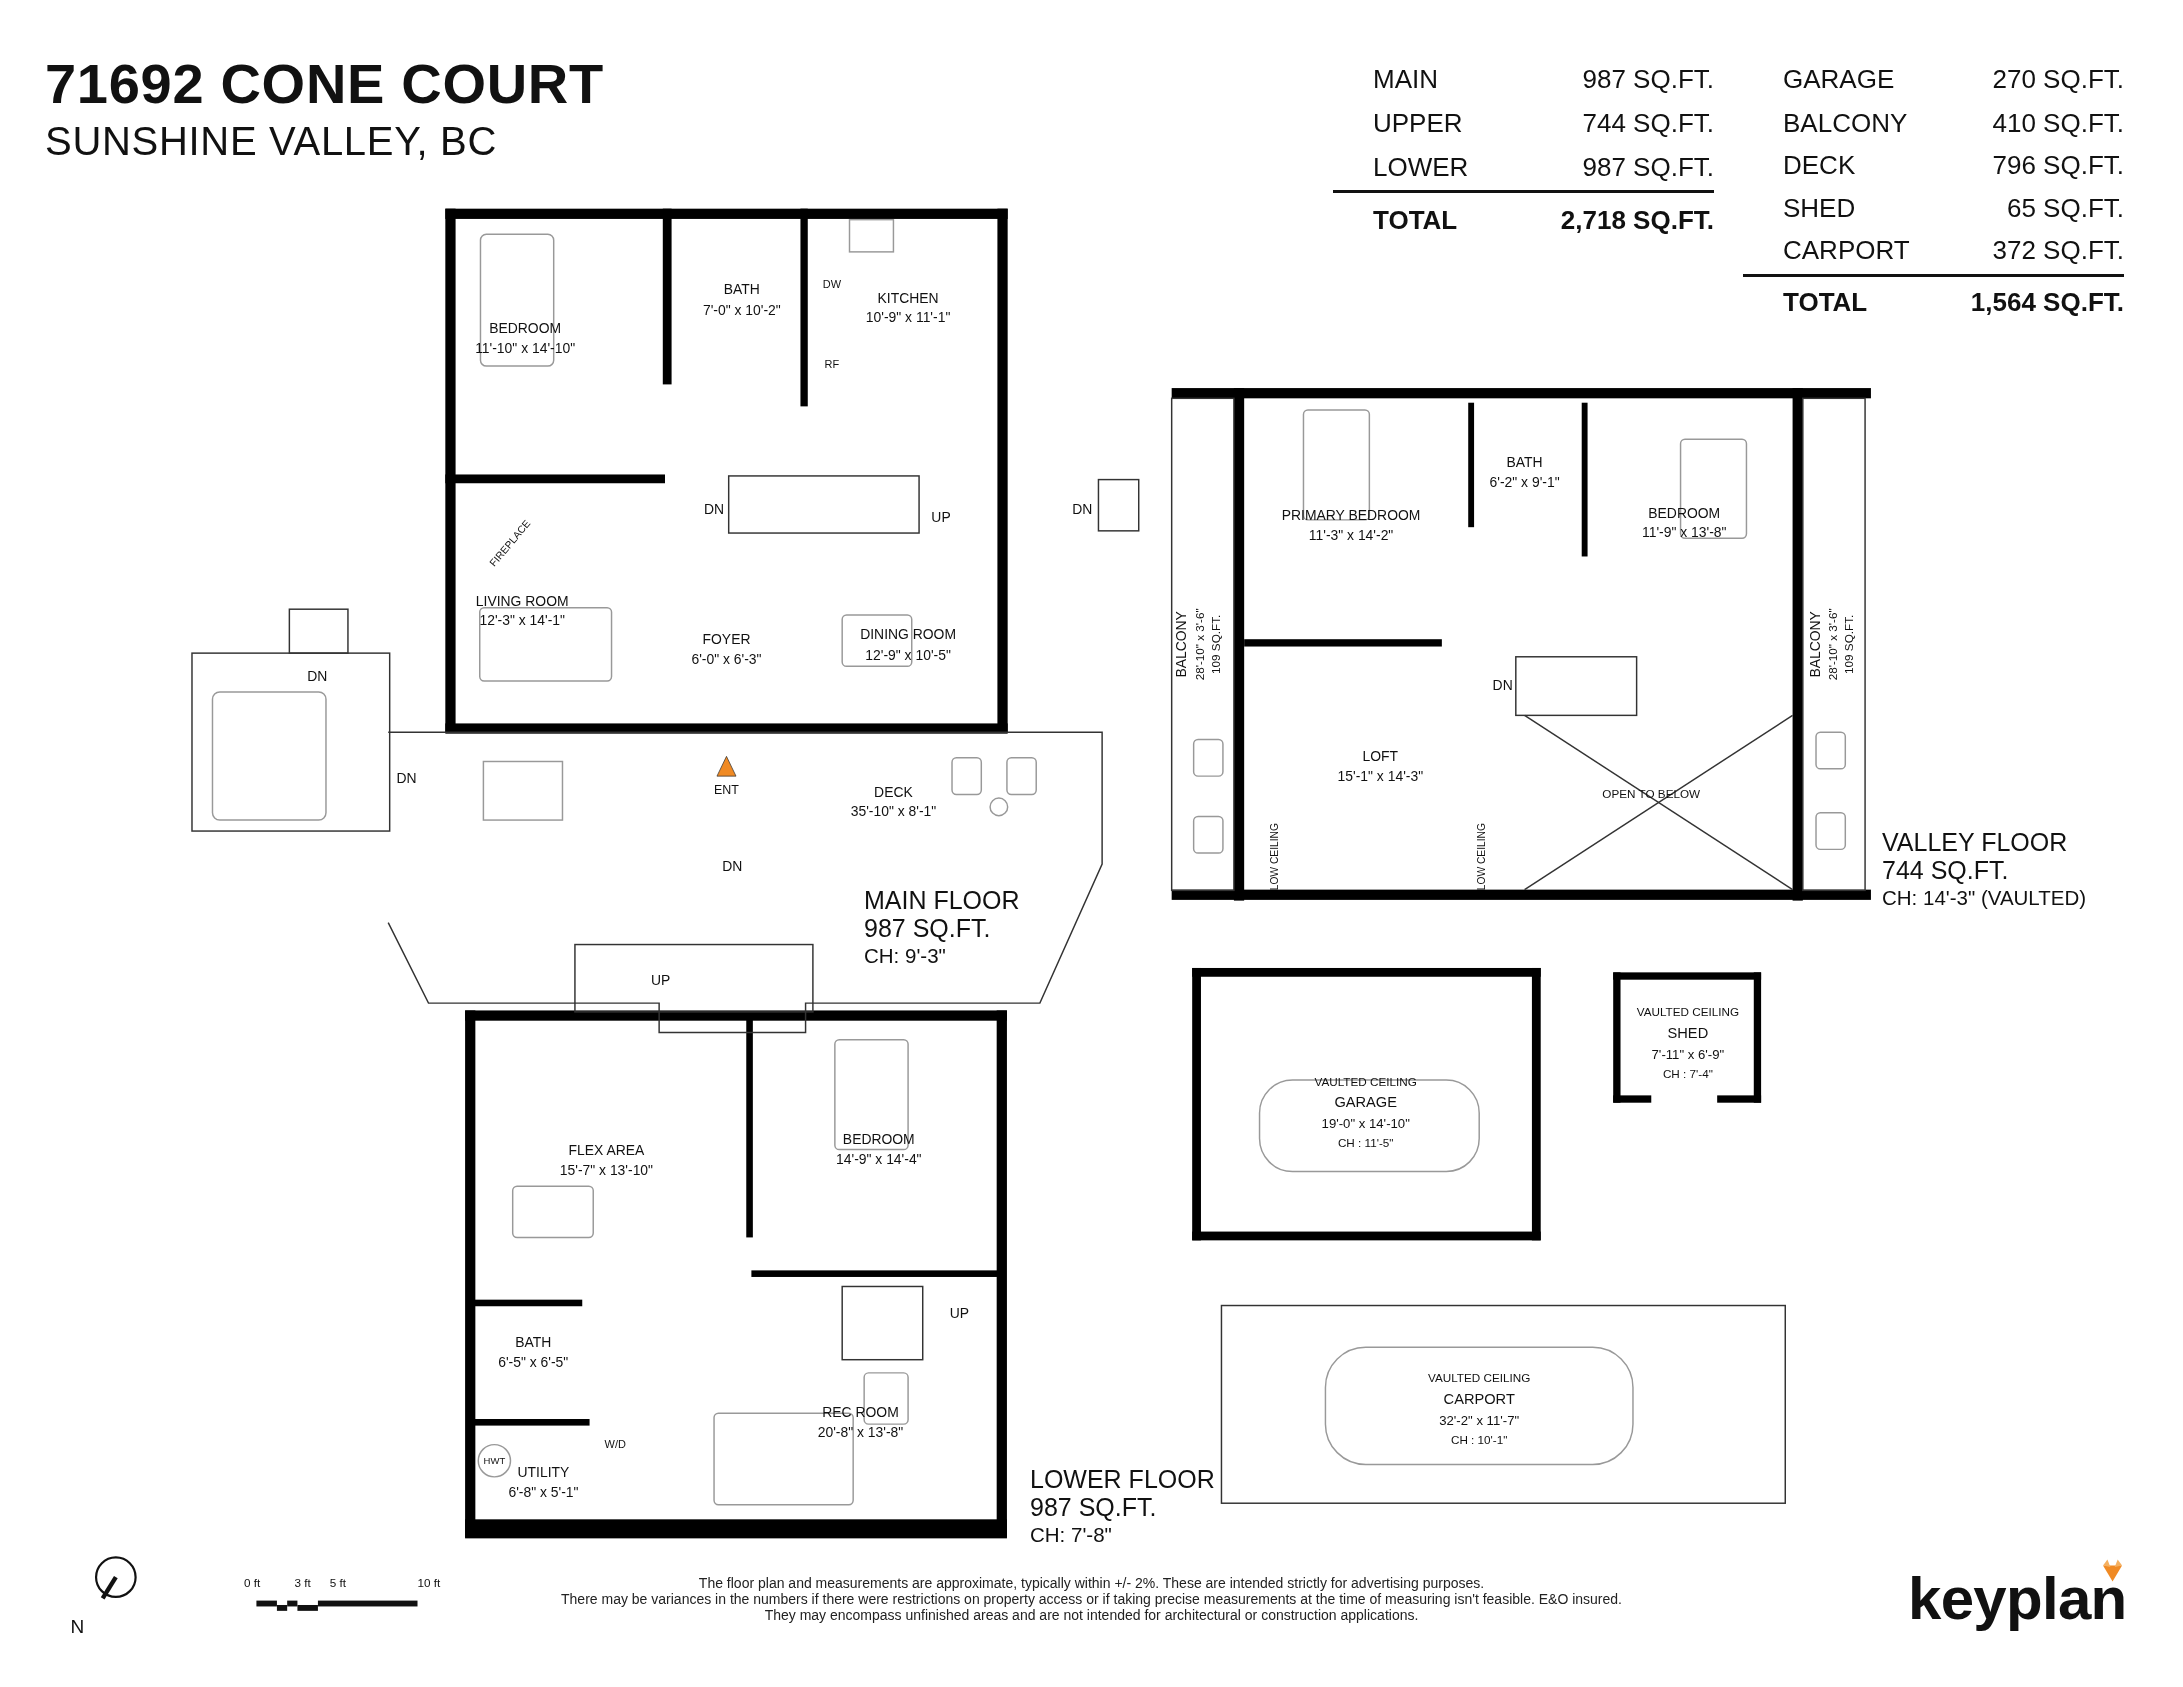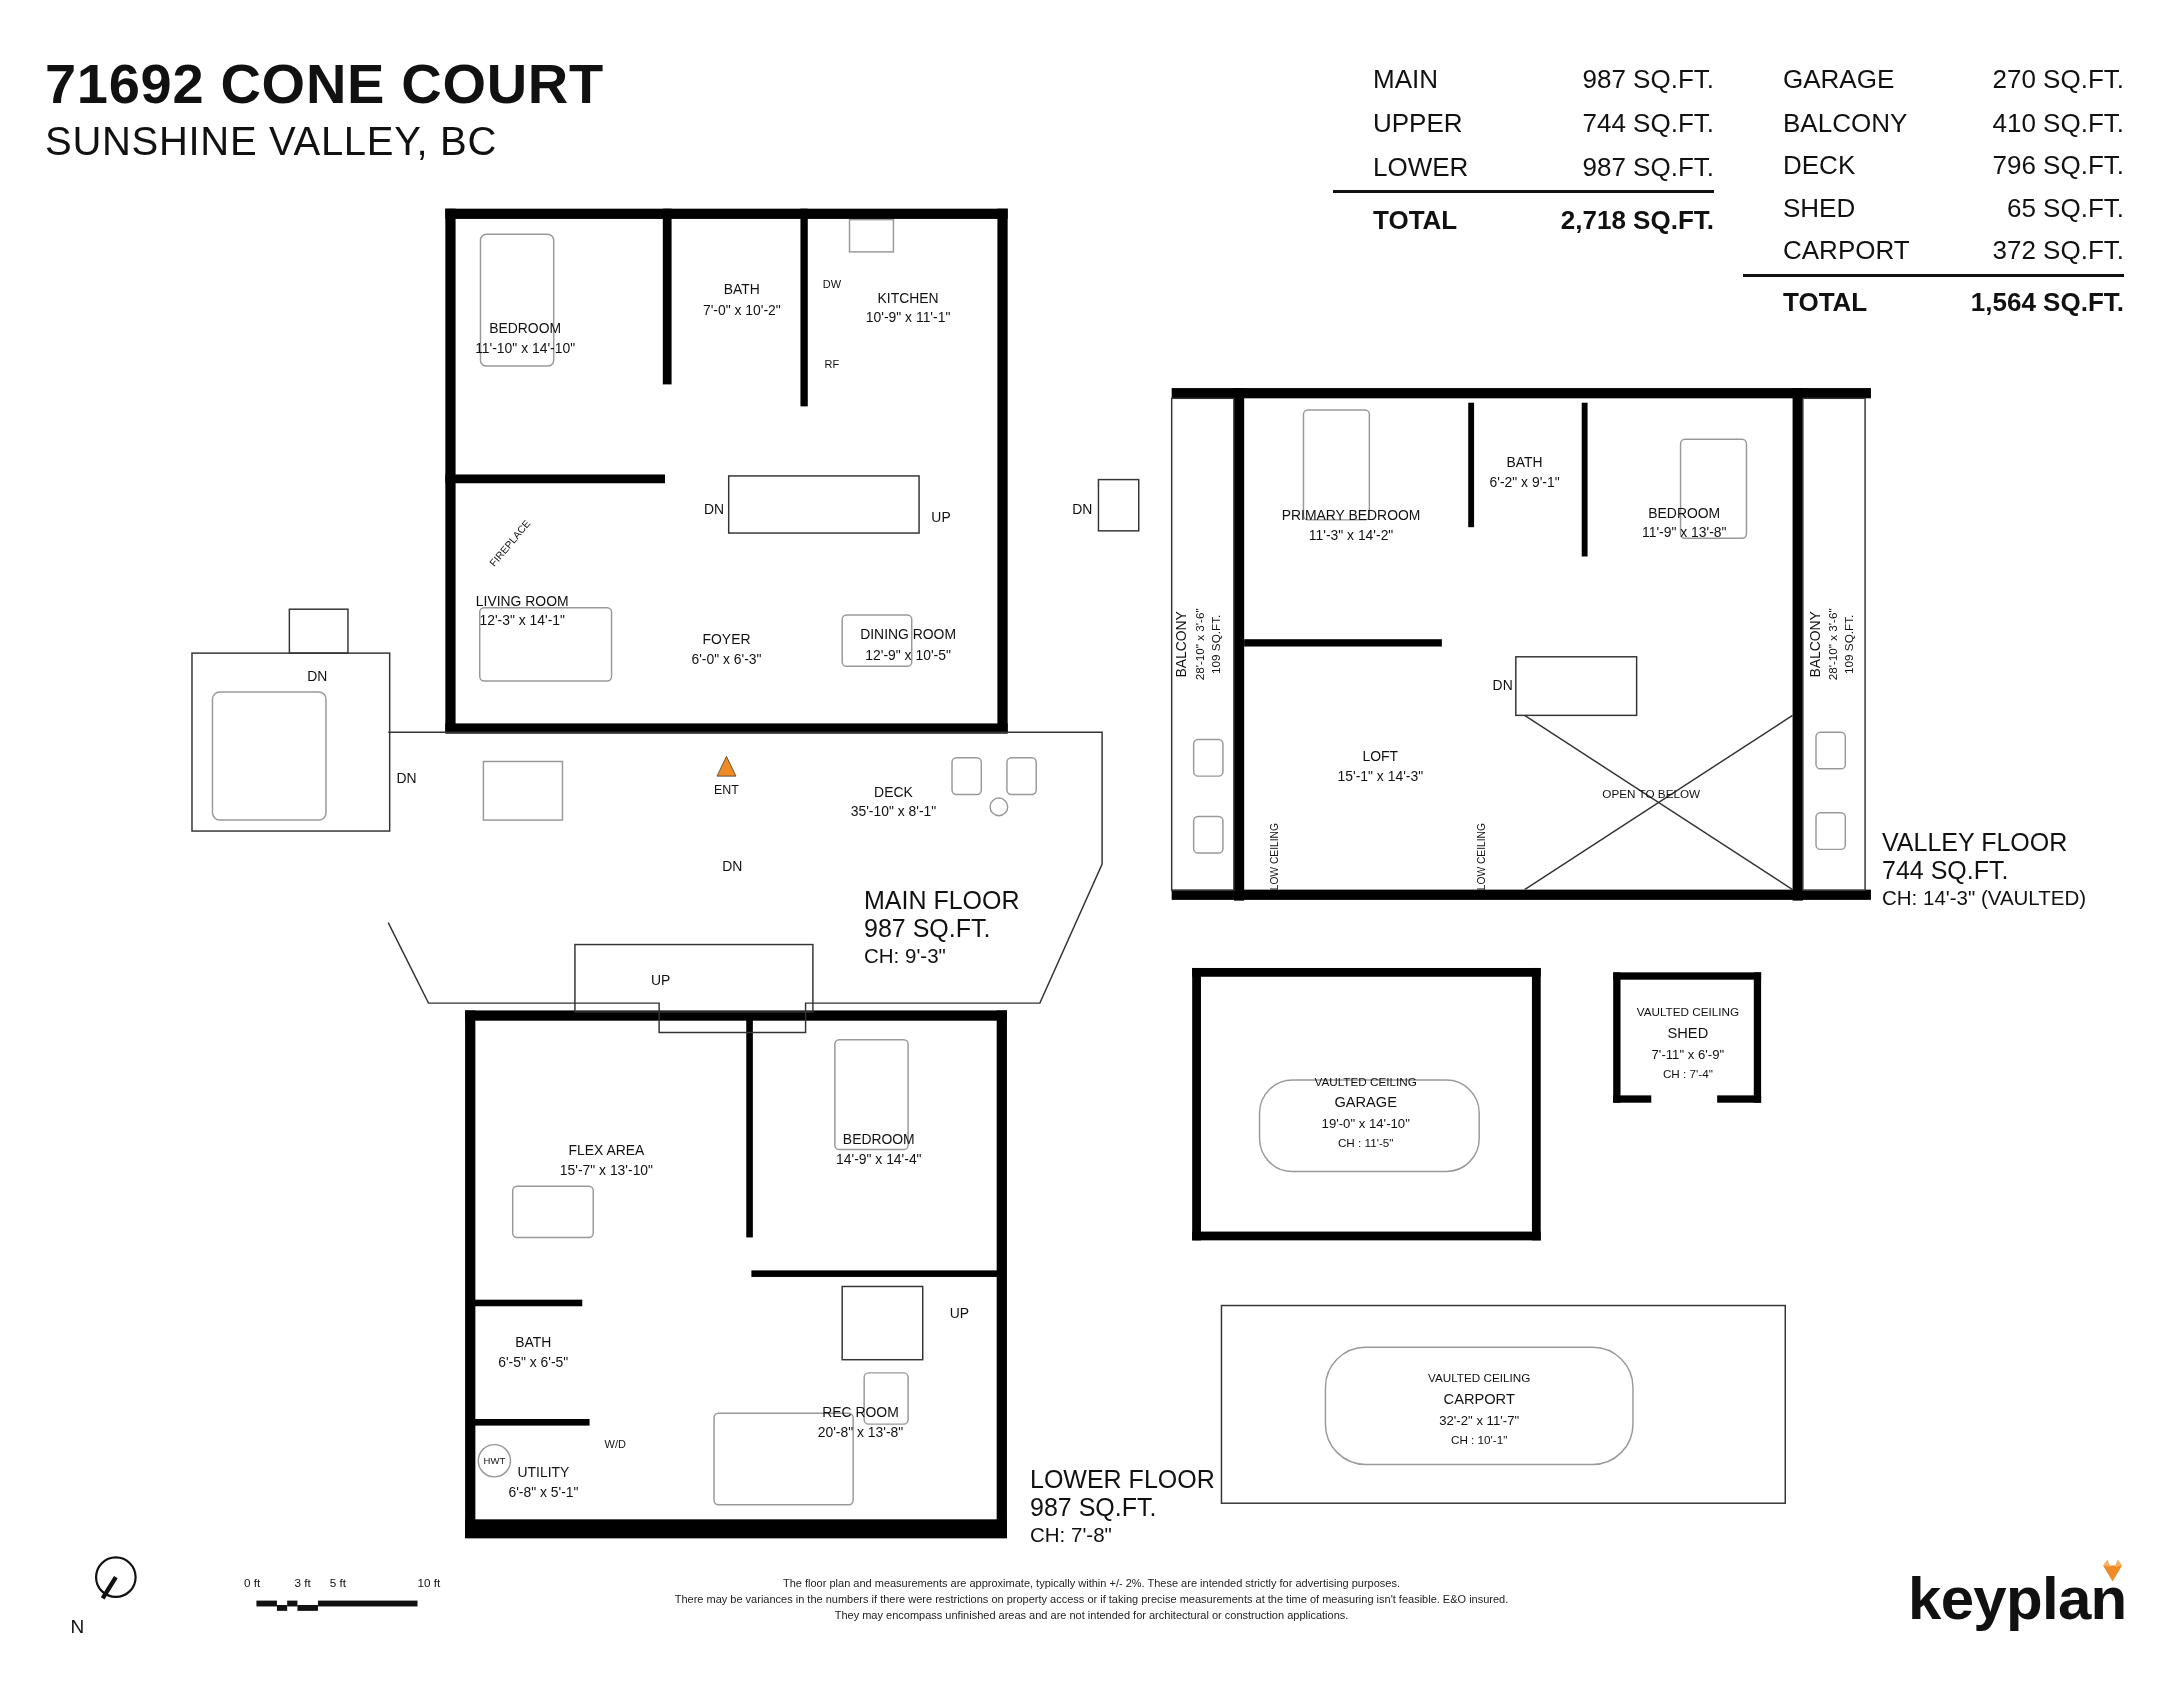--- a/index.html
+++ b/index.html
@@ -11,21 +11,21 @@
   .summary .row { position:absolute; height:35px; }
   .summary .lbl { position:absolute; left:4px; white-space:nowrap;margin-left:36px; }
   .summary .val { position:absolute; right:0; white-space:nowrap; text-align:right; }
   .summary .total { font-weight:bold; }
   .rule { position:absolute; height:2.9px; background:#111; }
   svg { position:absolute; left:0; top:0; }
   .rl { font-family:"Liberation Sans", sans-serif; fill:#111; }
   .floorlabel { font-size:25px; line-height:28px; }
   .floorlabel .big { font-size:25px; }
   .floorlabel .small { font-size:20.5px; }
-  .disclaimer { left:557px; top:1575px; width:1069px; text-align:center; font-size:11px; line-height:16px; color:#222; }
+  .disclaimer { left:557px; top:1575px; width:1069px; text-align:center; font-size:14px; line-height:16px; color:#222; }
   .logo { left:1908px; top:1564px; font-size:60px; font-weight:bold; letter-spacing:-0.7px; color:#111; }
 </style>
 </head>
 <body>
 
 <div class="abs title">71692 CONE COURT</div>
 <div class="abs subtitle">SUNSHINE VALLEY, BC</div>
 
 <div class="abs summary" style="left:1333px; top:64px; width:381px; height:190px;">
   <div class="row" style="top:0; width:381px;">

